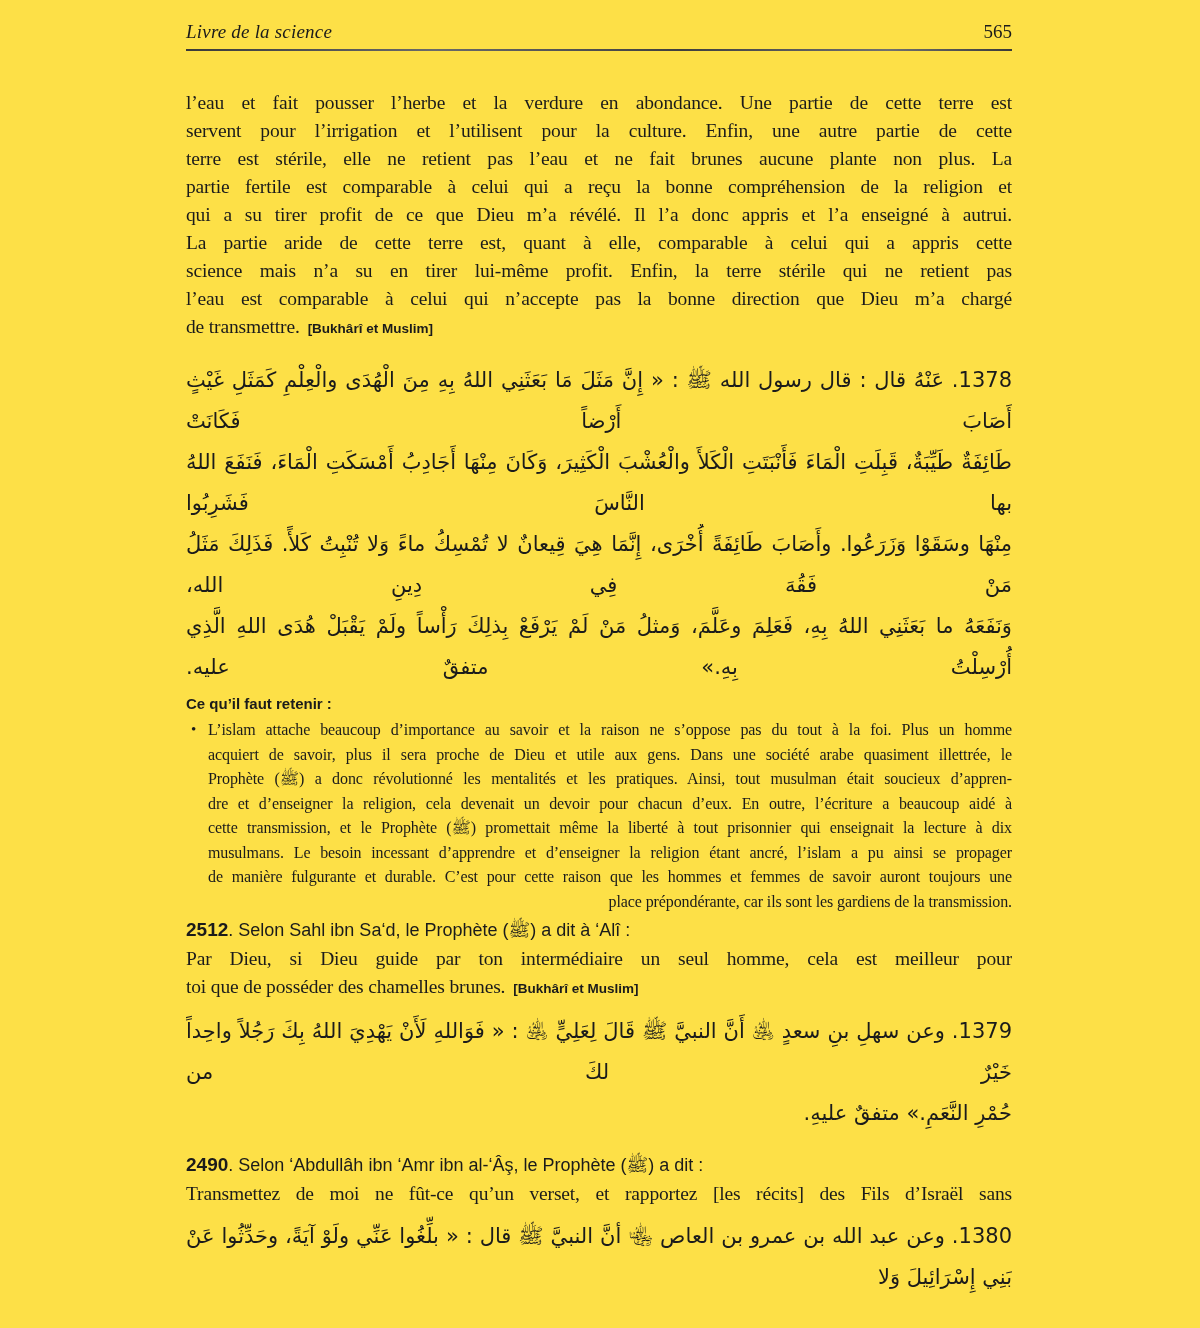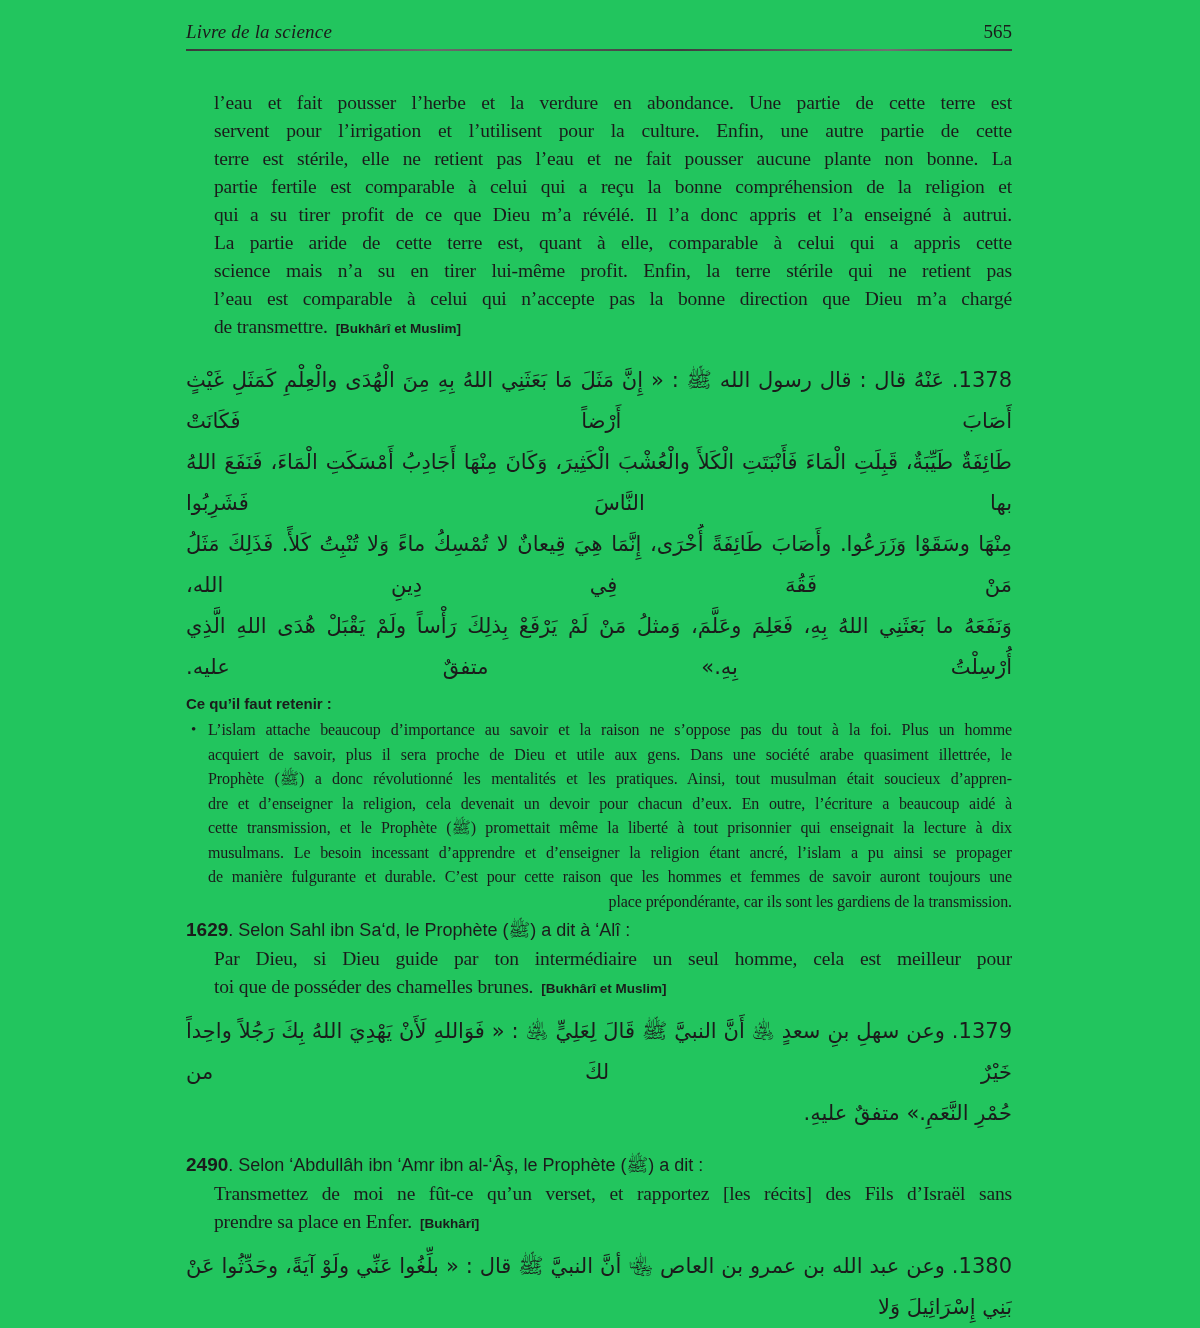--- a/index.html
+++ b/index.html
@@ -3,32 +3,32 @@
 <meta charset="utf-8">
 <style>
   html,body{margin:0;padding:0;}
   body{
     width:1200px;height:1328px;
     background:#fbfbf8;
     color:#1b1b1b;
     font-family:"Liberation Serif","DejaVu Serif",serif;
     -webkit-font-smoothing:antialiased;
   }
-  .page{position:relative;width:1200px;height:1328px;overflow:hidden;background:#22c55e;}
+  .page{position:relative;width:1200px;height:1328px;overflow:hidden;background:#fde047;}
   .col{position:absolute;left:186px;top:0;width:826px;padding-top:20px;}
 
   
   .pg-header{display:flex;justify-content:space-between;align-items:baseline;line-height:24px;}
   .run-title{font-style:italic;font-size:19px;letter-spacing:.2px;}
   .pg-num{font-size:19px;}
   .rule{margin-top:5px;height:2px;background:linear-gradient(90deg,#3a3a3a,#6a6a6a 30%,#3f3f3f 60%,#707070 85%,#3a3a3a);border:0;}
 
   
   .fr{font-size:19.5px;line-height:28px;letter-spacing:-0.15px;}
-  .fr .ln{text-align:justify;text-align-last:justify;overflow:hidden;margin-left:28px;}
+  .fr .ln{text-align:justify;text-align-last:justify;overflow:hidden;}
   .fr .ln.fr-last{text-align:left;text-align-last:auto;}
   .p1378{margin-top:38px;}
   .src{font-family:"Liberation Sans","DejaVu Sans",sans-serif;font-weight:bold;font-size:13.5px;letter-spacing:0;margin-left:8px;}
 
   
   .ar{direction:rtl;font-family:"DejaVu Sans",sans-serif;font-size:21px;line-height:41px;}
   .ar .ln{text-align:justify;text-align-last:justify;overflow:hidden;}
   .ar.ar-lastright .ln:last-child{text-align-last:auto;}
   .ar1378{margin-top:17px;}
   .ar1379,.ar1380{margin-top:8px;}
@@ -55,21 +55,21 @@
 
     <div class="pg-header">
       <span class="run-title">Livre de la science</span>
       <span class="pg-num">565</span>
     </div>
     <div class="rule"></div>
 
     <div class="fr p1378">
         <div class="ln">l’eau et fait pousser l’herbe et la verdure en abondance. Une partie de cette terre est</div>
         <div class="ln">servent pour l’irrigation et l’utilisent pour la culture. Enfin, une autre partie de cette</div>
-        <div class="ln">terre est stérile, elle ne retient pas l’eau et ne fait pousser aucune plante non bonne. La</div>
+        <div class="ln">terre est stérile, elle ne retient pas l’eau et ne fait brunes aucune plante non plus. La</div>
         <div class="ln">partie fertile est comparable à celui qui a reçu la bonne compréhension de la religion et</div>
         <div class="ln">qui a su tirer profit de ce que Dieu m’a révélé. Il l’a donc appris et l’a enseigné à autrui.</div>
         <div class="ln">La partie aride de cette terre est, quant à elle, comparable à celui qui a appris cette</div>
         <div class="ln">science mais n’a su en tirer lui-même profit. Enfin, la terre stérile qui ne retient pas</div>
         <div class="ln">l’eau est comparable à celui qui n’accepte pas la bonne direction que Dieu m’a chargé</div>
       </div>
     <div class="fr">
       <div class="ln fr-last">
         <span>de transmettre.</span><span class="src">[Bukhârî et Muslim]</span>
       </div>
@@ -91,44 +91,39 @@
           <div class="ln">Prophète (ﷺ) a donc révolutionné les mentalités et les pratiques. Ainsi, tout musulman était soucieux d’appren-</div>
           <div class="ln">dre et d’enseigner la religion, cela devenait un devoir pour chacun d’eux. En outre, l’écriture a beaucoup aidé à</div>
           <div class="ln">cette transmission, et le Prophète (ﷺ) promettait même la liberté à tout prisonnier qui enseignait la lecture à dix</div>
           <div class="ln">musulmans. Le besoin incessant d’apprendre et d’enseigner la religion étant ancré, l’islam a pu ainsi se propager</div>
           <div class="ln">de manière fulgurante et durable. C’est pour cette raison que les hommes et femmes de savoir auront toujours une</div>
           <div class="ln">place prépondérante, car ils sont les gardiens de la transmission.</div>
         </div>
     </div>
 
     <div class="num-head h1379">
-      <span class="num">1629</span><span>. Selon Sahl ibn Sa‘d, le Prophète (ﷺ) a dit à ‘Alî :</span>
+      <span class="num">2512</span><span>. Selon Sahl ibn Sa‘d, le Prophète (ﷺ) a dit à ‘Alî :</span>
     </div>
     <div class="fr quote">
         <div class="ln">Par Dieu, si Dieu guide par ton intermédiaire un seul homme, cela est meilleur pour</div>
       </div>
     <div class="fr">
       <div class="ln fr-last">
         <span>toi que de posséder des chamelles brunes.</span><span class="src">[Bukhârî et Muslim]</span>
       </div>
     </div>
     <div class="ar ar1379 ar-lastright">
         <div class="ln">1379. وعن سهلِ بنِ سعدٍ ﵁ أَنَّ النبيَّ ﷺ قَالَ لِعَلِيٍّ ﵁ : « فَوَاللهِ لَأَنْ يَهْدِيَ اللهُ بِكَ رَجُلاً واحِداً خَيْرٌ لكَ من</div>
         <div class="ln">حُمْرِ النَّعَمِ.» متفقٌ عليهِ.</div>
       </div>
 
     <div class="num-head h1380">
       <span class="num">2490</span><span>. Selon ‘Abdullâh ibn ‘Amr ibn al-‘Âş, le Prophète (ﷺ) a dit :</span>
     </div>
     <div class="fr quote">
         <div class="ln">Transmettez de moi ne fût-ce qu’un verset, et rapportez [les récits] des Fils d’Israël sans</div>
       </div>
-    <div class="fr">
-      <div class="ln fr-last">
-        <span>prendre sa place en Enfer.</span><span class="src">[Bukhârî]</span>
-      </div>
-    </div>
     <div class="ar ar1380 ar-lastright">
         <div class="ln">1380. وعن عبد الله بن عمرو بن العاص ﵄ أنَّ النبيَّ ﷺ قال : « بلِّغُوا عَنِّي ولَوْ آيَةً، وحَدِّثُوا عَنْ بَنِي إِسْرَائِيلَ وَلا</div>
       </div>
 
   </div>
 </div>
 
 </body></html>

